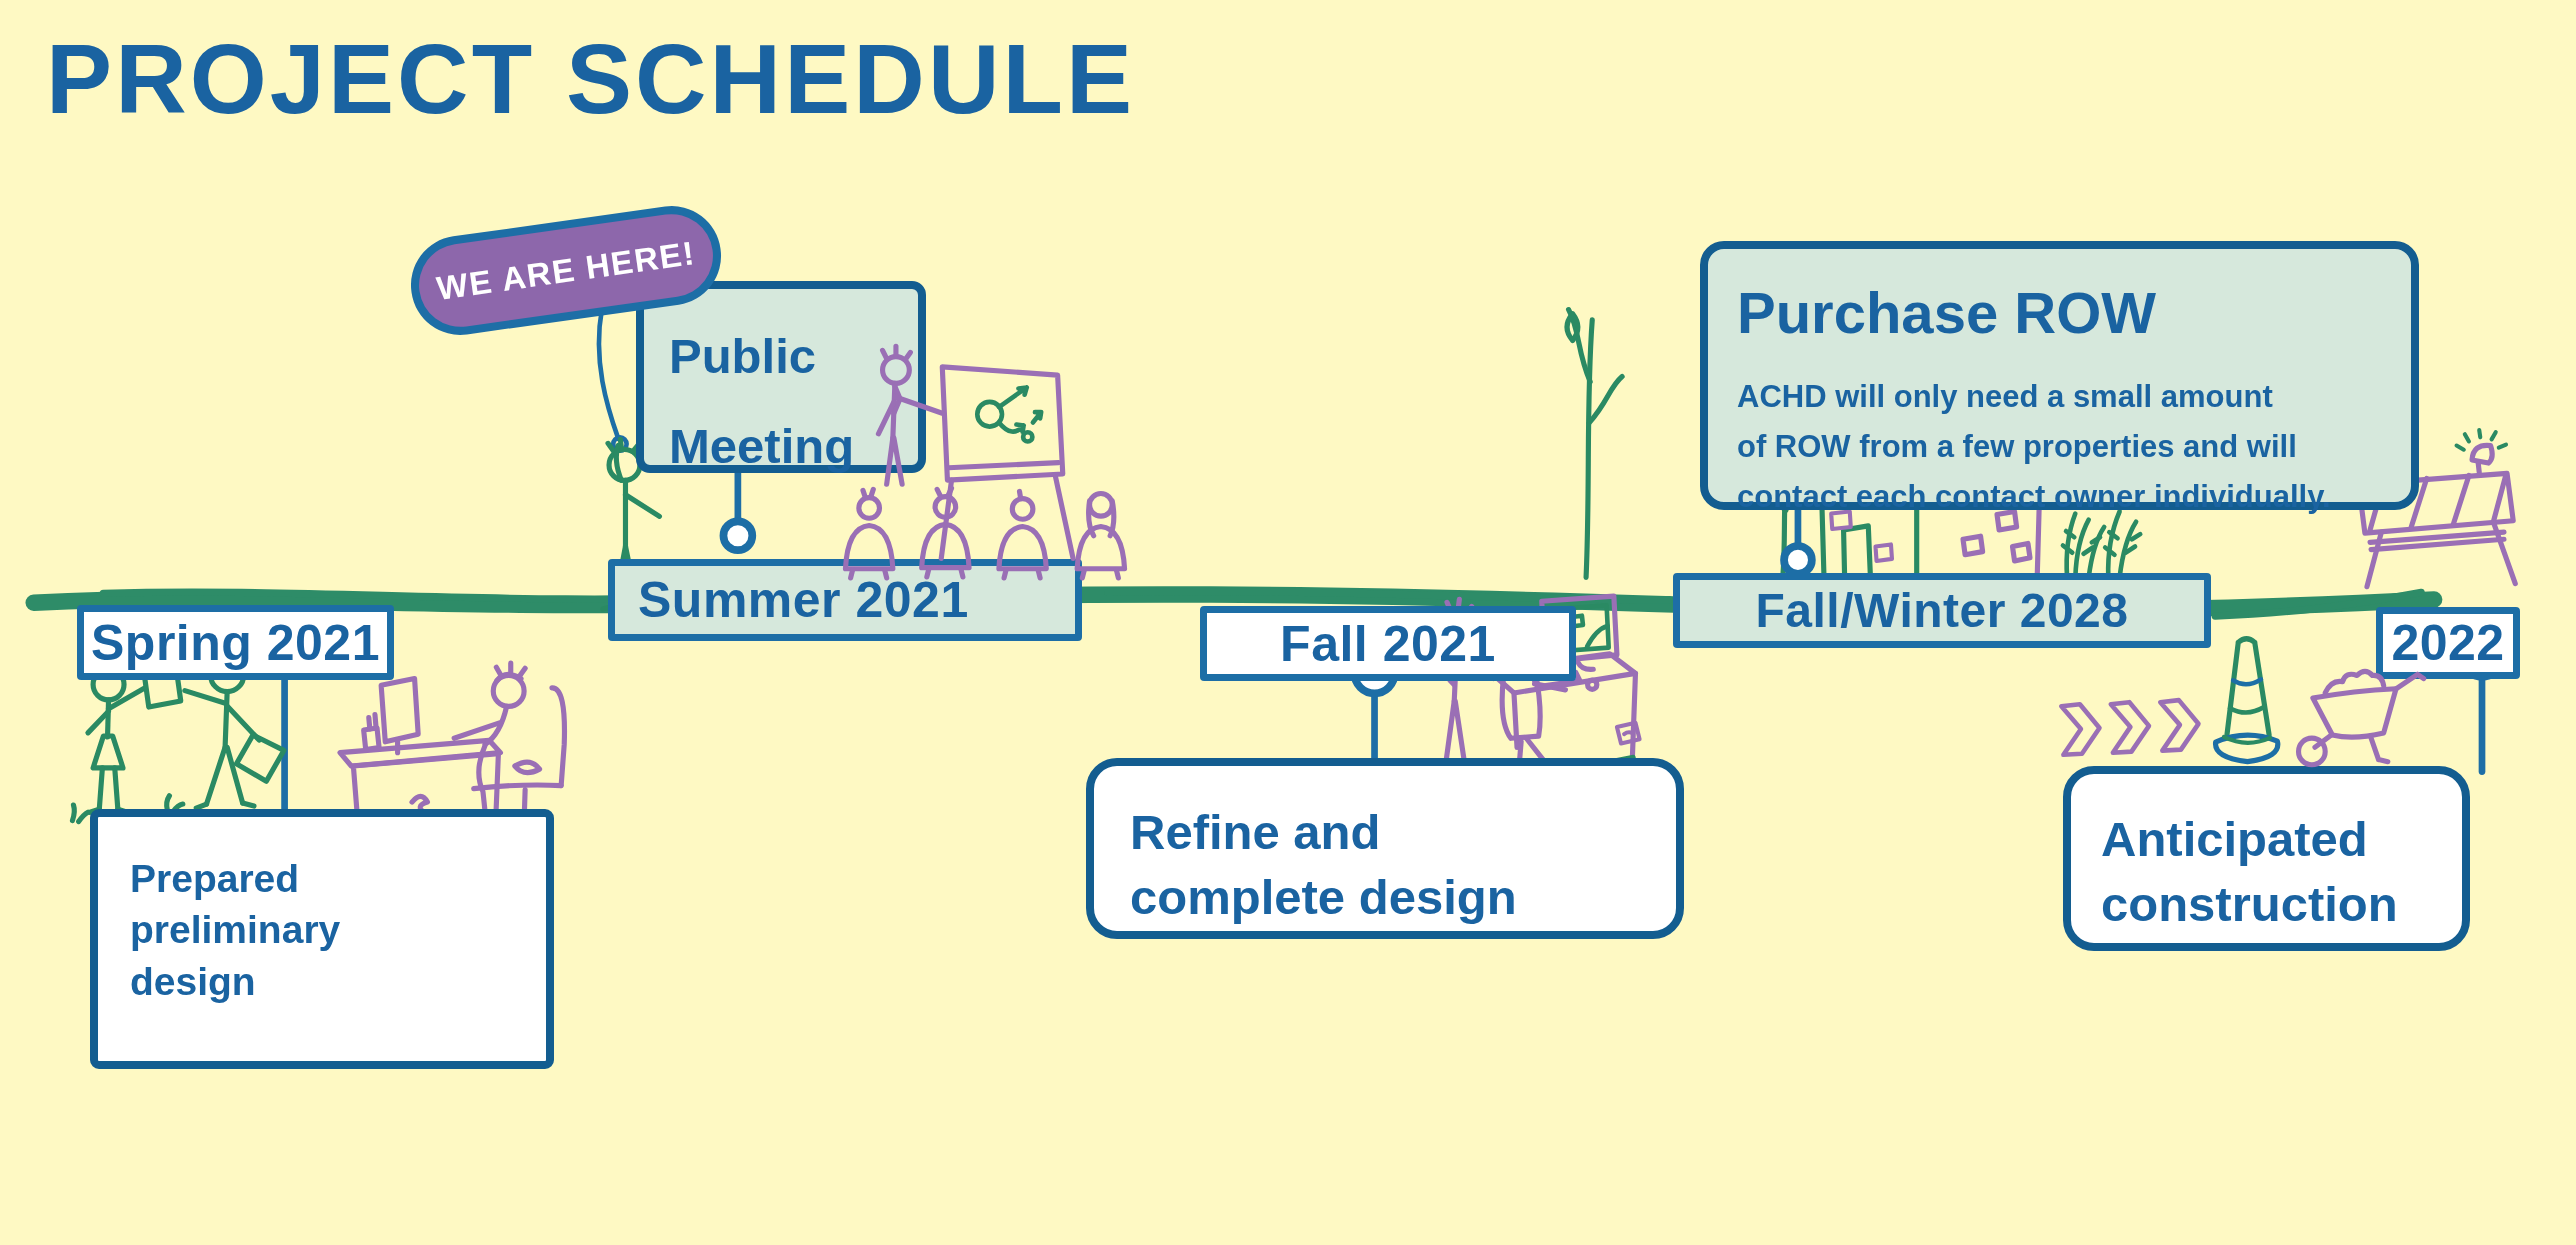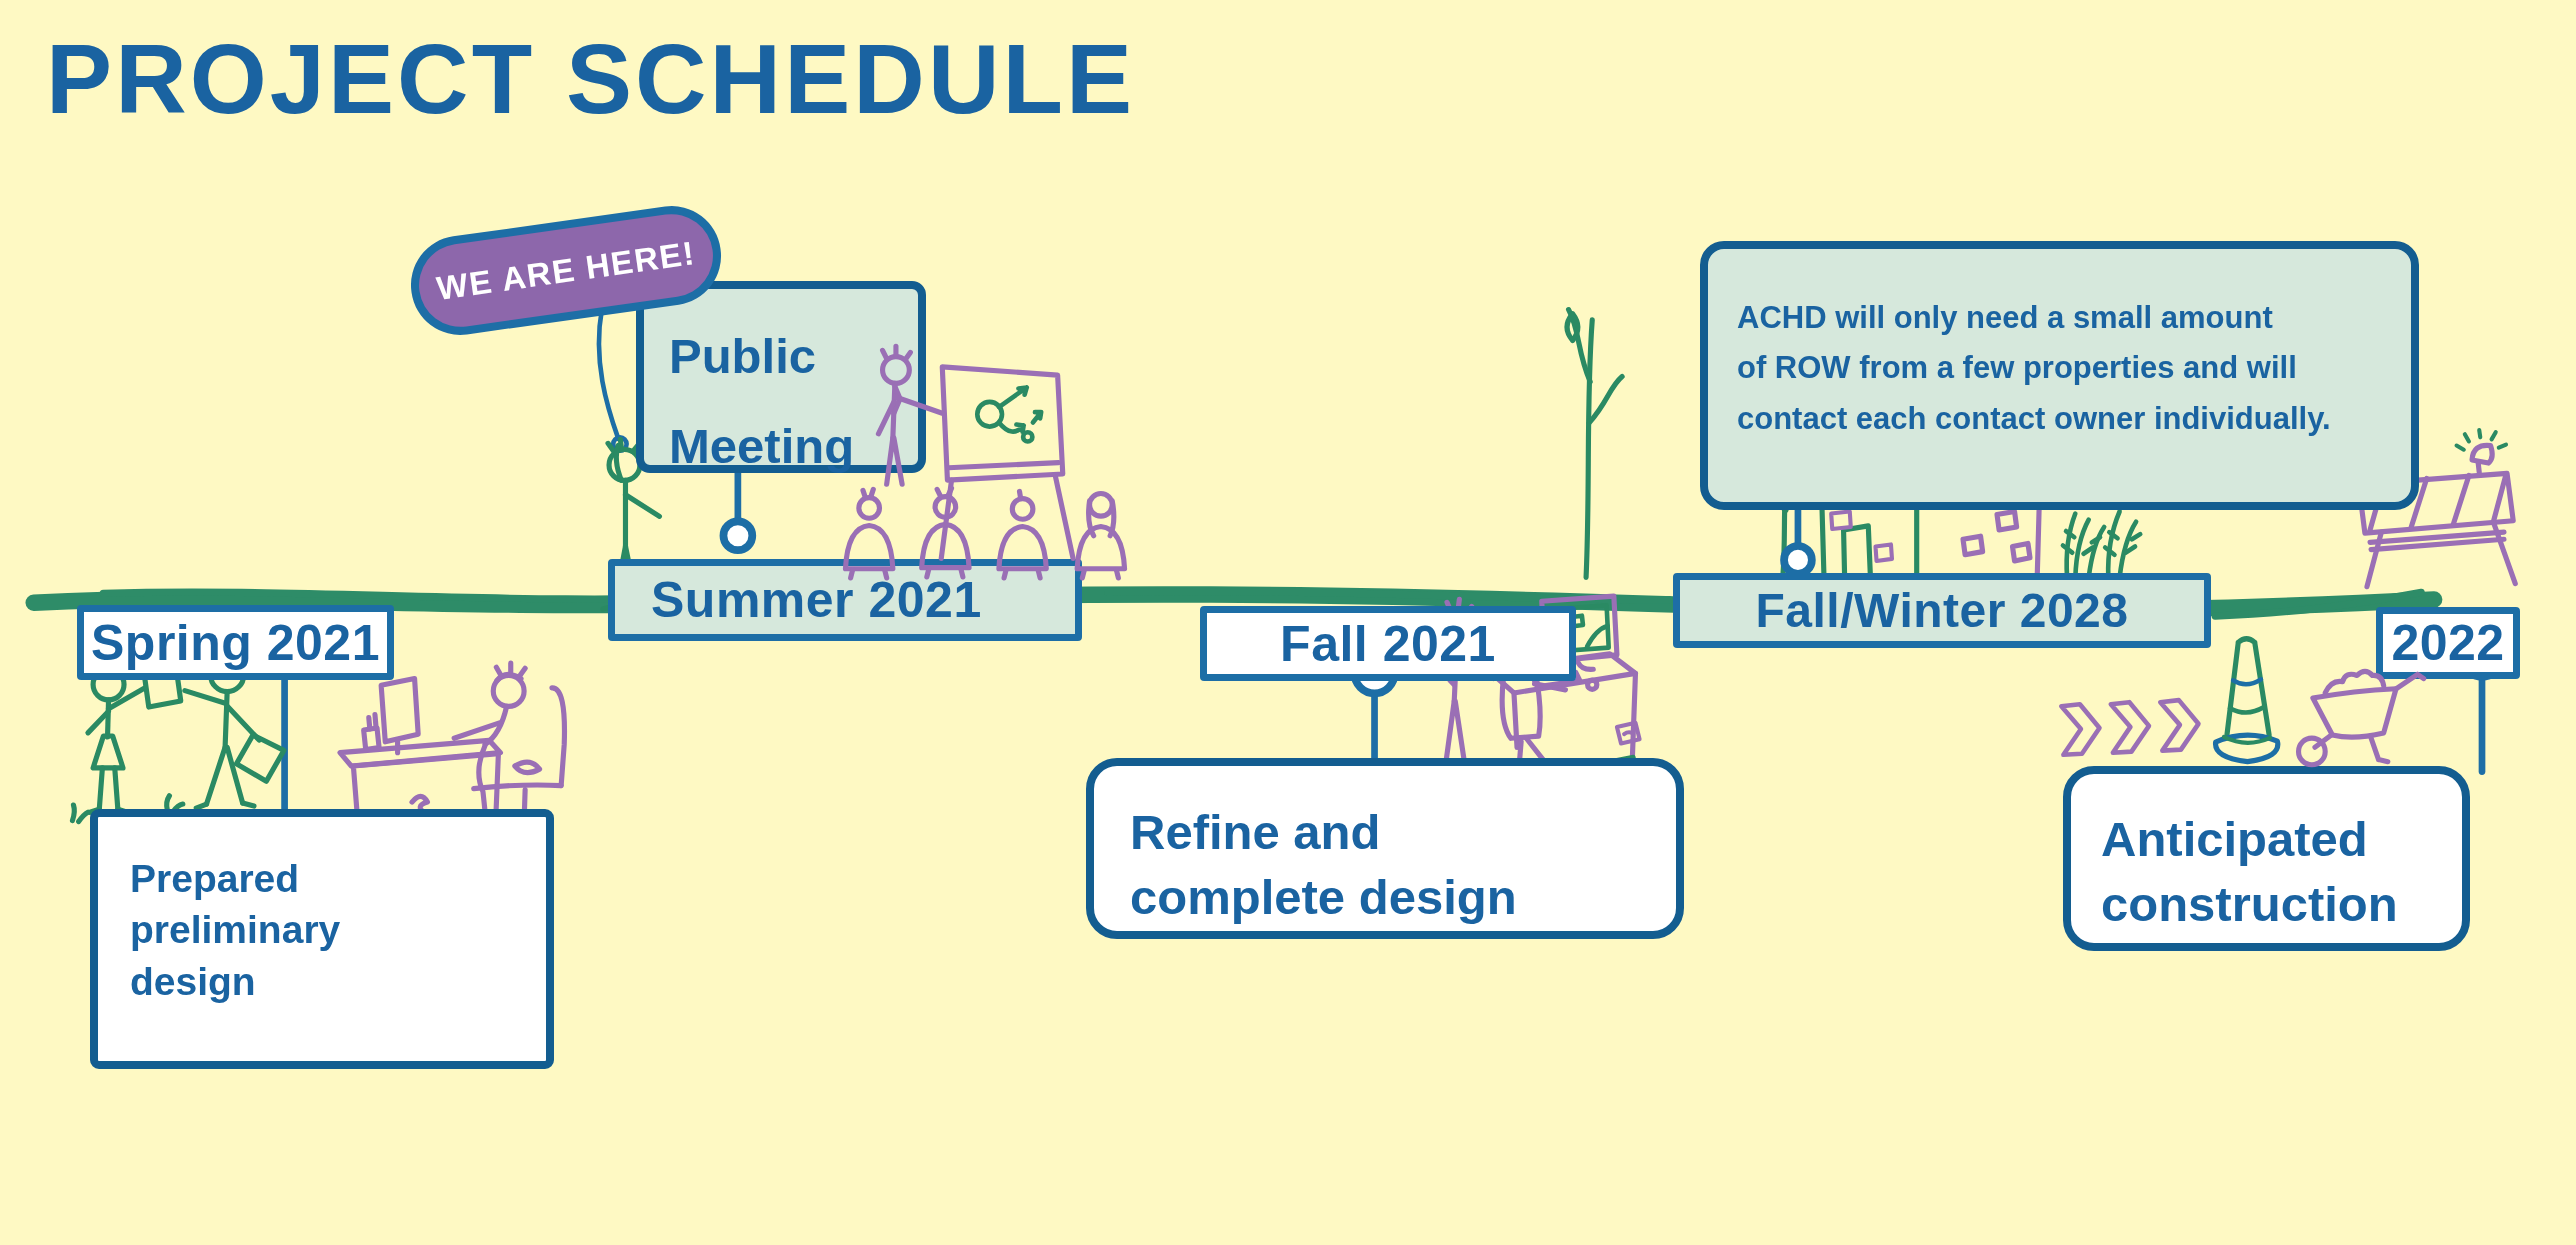--- a/index.html
+++ b/index.html
@@ -27,21 +27,21 @@
   }
 
   .milestone{
     display:flex;align-items:center;justify-content:center;
     border:7.2px solid var(--sketch-blue);border-radius:4.1px;
     color:var(--heading-blue);font-weight:bold;z-index:3;
     font-size:50px;letter-spacing:0.5px;white-space:nowrap;
   }
   .milestone.white{background:#fff;margin-top:38px;}
   .milestone.greenfill{background:var(--box-fill-green);}
-  #milestone-summer{justify-content:flex-start;padding-left:36px;}
+  #milestone-summer{justify-content:flex-start;padding-left:23px;}
   #milestone-fallwinter{font-size:48px;}
 
   .event{
     border:8.2px solid var(--box-border-blue);background:#fff;border-radius:28px;
     color:var(--heading-blue);font-weight:bold;z-index:4;white-space:pre-line;
   }
   .event.greenfill{background:var(--box-fill-green);}
   #event-public-meeting{border-radius:14px;font-size:49px;line-height:1.85;padding:21.6px 10.3px 0 25px;}
   #event-purchase-row{border-radius:24px;padding:19.6px 20.6px 0 29px;}
   #event-purchase-row .ev-title{font-size:58px;line-height:1.2;}
@@ -344,20 +344,21 @@
   <div id="milestone-spring" class="abs milestone white" style="left:77px;top:567px;width:317px;height:75px">Spring 2021</div>
   <div id="milestone-summer" class="abs milestone greenfill" style="left:608px;top:559px;width:474px;height:82px">Summer 2021</div>
   <div id="milestone-fall" class="abs milestone white" style="left:1200px;top:568px;width:376px;height:75px">Fall 2021</div>
   <div id="milestone-fallwinter" class="abs milestone greenfill" style="left:1673px;top:573px;width:538px;height:75px">Fall/Winter 2028</div>
   <div id="milestone-2022" class="abs milestone white" style="left:2376px;top:569px;width:144px;height:72px">2022</div>
 
   <div id="event-public-meeting" class="abs event greenfill" style="left:636px;top:281px;width:290px;height:192px">Public
 Meeting</div>
 
   <div id="event-purchase-row" class="abs event greenfill" style="left:1700px;top:241px;width:719px;height:269px">
+    <div class="ev-title">Purchase ROW</div>
     <div class="ev-body">ACHD will only need a small amount
 of ROW from a few properties and will
 contact each contact owner individually.</div>
   </div>
 
   <div id="event-prepared" class="abs event" style="left:90px;top:809px;width:464px;height:260px">Prepared
 preliminary
 design</div>
 
   <div id="event-refine" class="abs event" style="left:1086px;top:758px;width:598px;height:181px">Refine and

